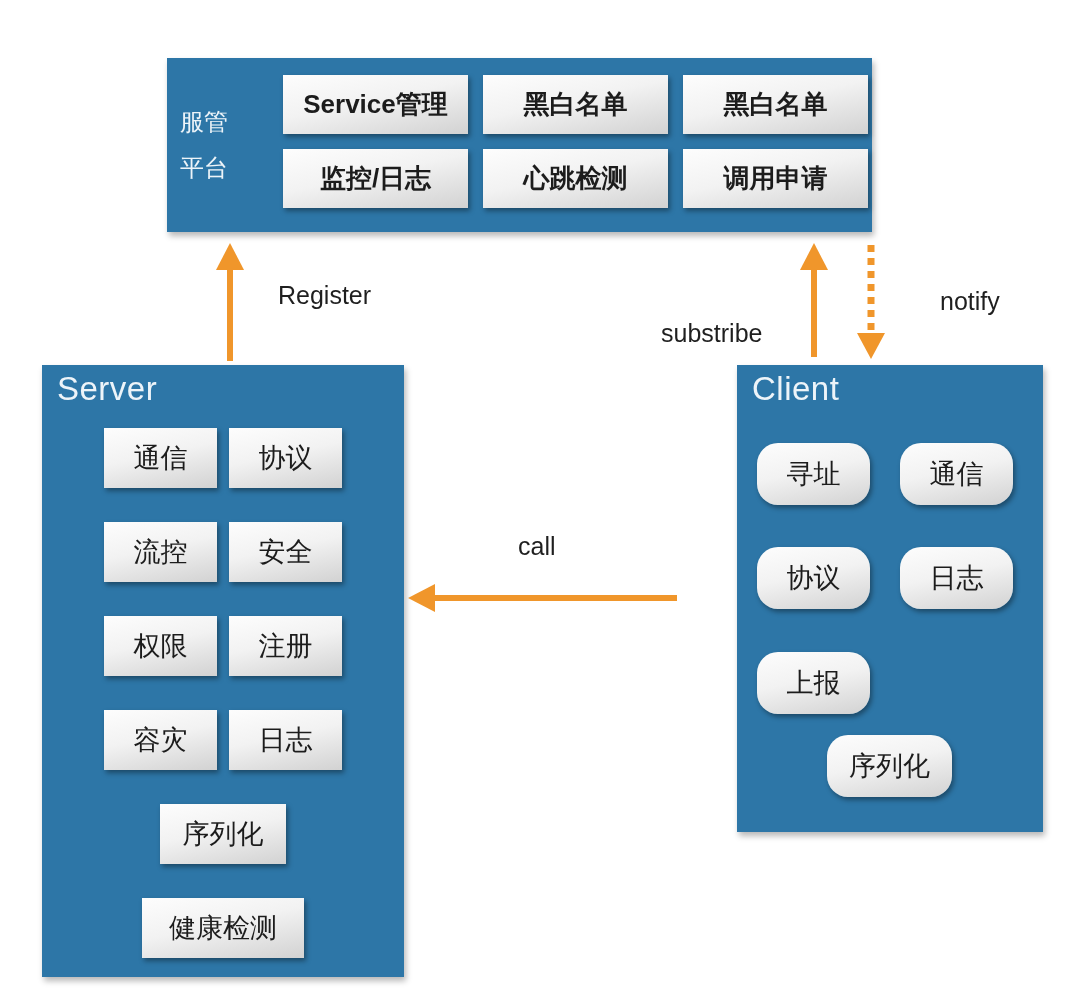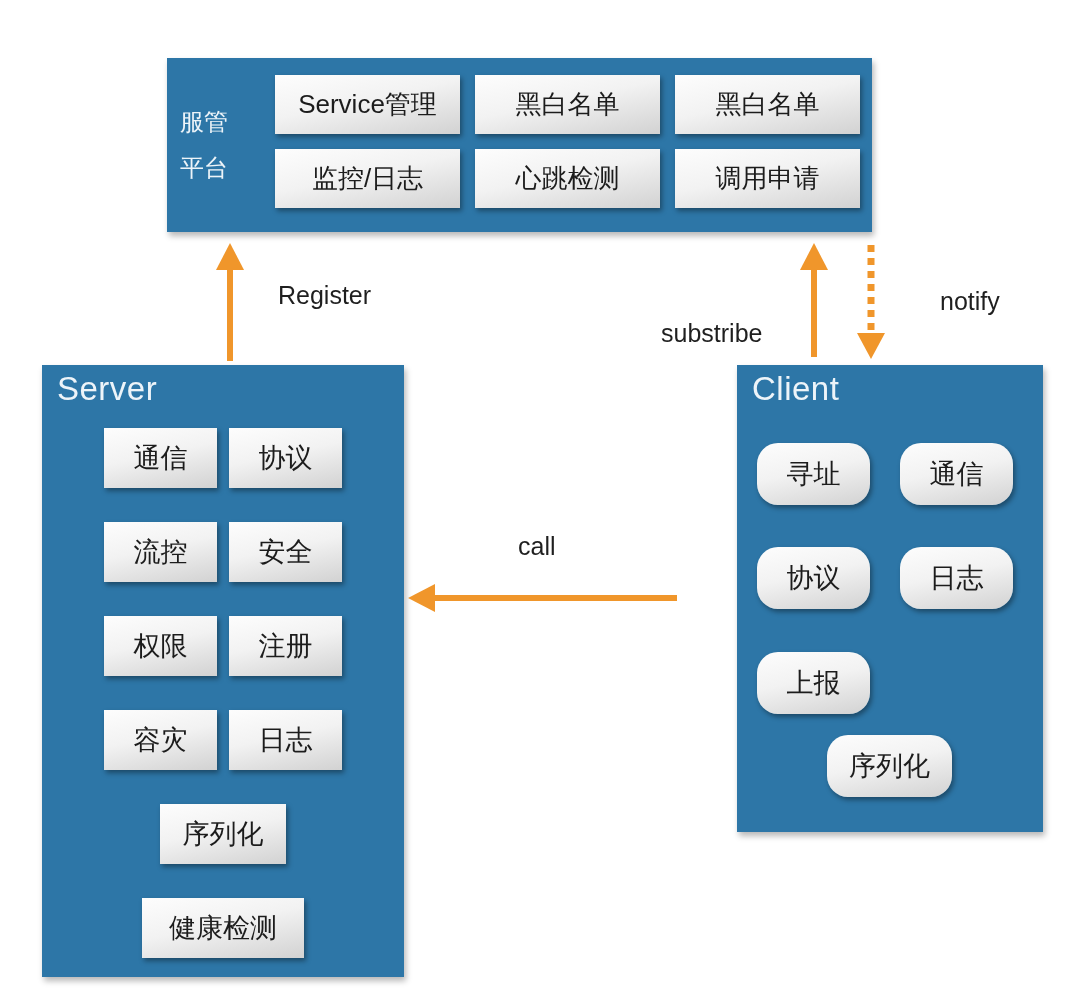--- a/index.html
+++ b/index.html
@@ -27,23 +27,23 @@
 
   .platform-label{
     position:absolute;left:13px;top:0;height:100%;
     display:flex;align-items:center;
   }
   .platform-label span{
     display:block;width:64px;color:var(--title-white);
     font-size:24px;line-height:1.9;word-break:break-all;
   }
   .platform-grid{
-    position:absolute;left:108px;top:17px;
+    position:absolute;left:116px;top:17px;
     display:grid;grid-template-columns:repeat(3,185px);
-    grid-auto-rows:59px;column-gap:15px;row-gap:15px;
+    grid-auto-rows:59px;column-gap:15px;row-gap:15px;font-weight:bold;
   }
 
   .panel-title{
     position:absolute;left:15px;top:5px;
     color:var(--title-white);font-size:33px;font-weight:400;letter-spacing:0.5px;
   }
 
   
   .gbtn{
     display:flex;align-items:center;justify-content:center;

